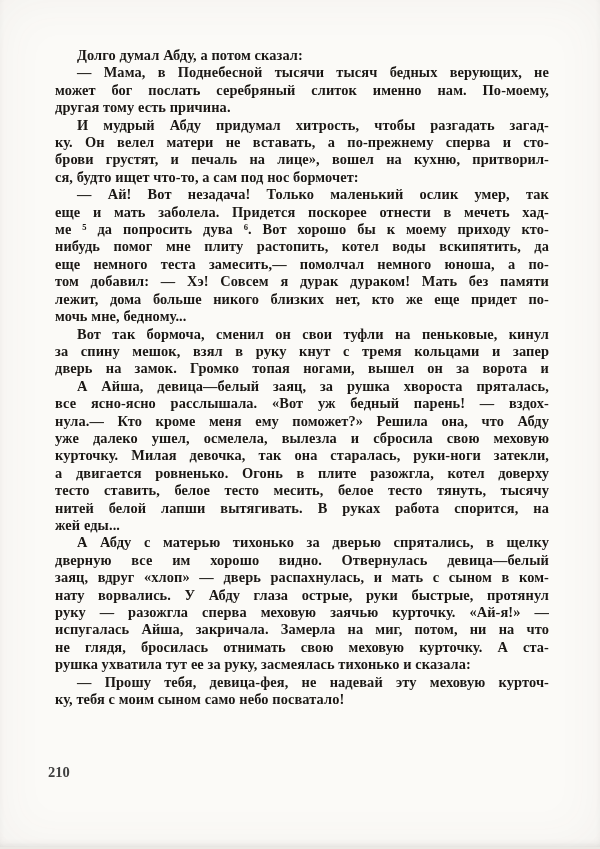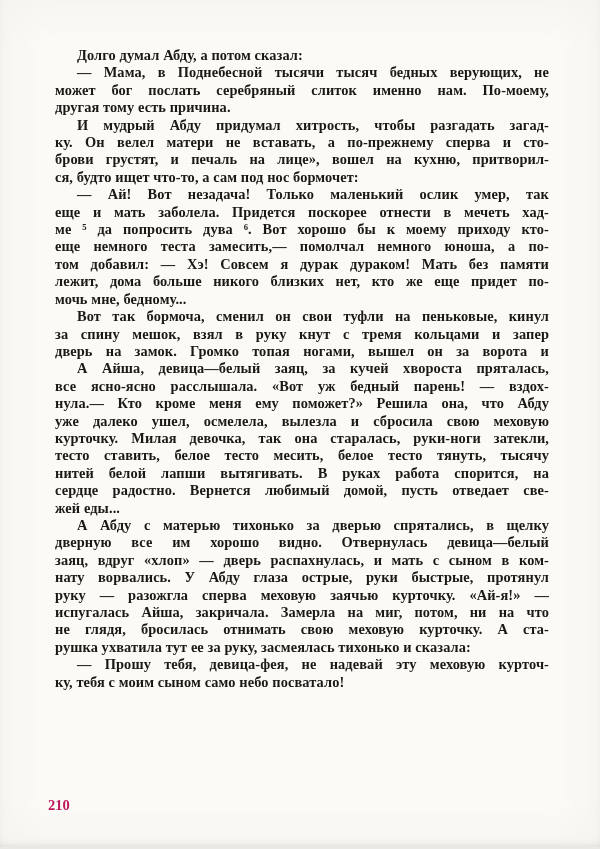--- a/index.html
+++ b/index.html
@@ -43,58 +43,59 @@
   .line.indent {
     padding-left: 22px;
   }
   .line.end {
     text-align: left;
     text-align-last: left;
   }
   .page-number {
     position: absolute;
     left: 48px;
-    top: 797px;
+    top: 764px;
     font-family: "Liberation Serif", "DejaVu Serif", serif;
     font-weight: bold;
     font-size: 14.5px;
-    color: #be185d;
+    color: #404040;
   }
 </style>
 </head>
 <body>
 
 <div class="page">
   <div class="text-block">
       <div class="line indent end">Долго думал Абду, а потом сказал:</div>
       <div class="line indent">— Мама, в Поднебесной тысячи тысяч бедных верующих, не</div>
       <div class="line">может бог послать серебряный слиток именно нам. По-моему,</div>
       <div class="line end">другая тому есть причина.</div>
       <div class="line indent">И мудрый Абду придумал хитрость, чтобы разгадать загад-</div>
       <div class="line">ку. Он велел матери не вставать, а по-прежнему сперва и сто-</div>
       <div class="line">брови грустят, и печаль на лице», вошел на кухню, притворил-</div>
       <div class="line end">ся, будто ищет что-то, а сам под нос бормочет:</div>
       <div class="line indent">— Ай! Вот незадача! Только маленький ослик умер, так</div>
       <div class="line">еще и мать заболела. Придется поскорее отнести в мечеть хад-</div>
       <div class="line">ме ⁵ да попросить дува ⁶. Вот хорошо бы к моему приходу кто-</div>
+      <div class="line">нибудь помог мне плиту растопить, котел воды вскипятить, да</div>
       <div class="line">еще немного теста замесить,— помолчал немного юноша, а по-</div>
       <div class="line">том добавил: — Хэ! Совсем я дурак дураком! Мать без памяти</div>
       <div class="line">лежит, дома больше никого близких нет, кто же еще придет по-</div>
       <div class="line end">мочь мне, бедному...</div>
       <div class="line indent">Вот так бормоча, сменил он свои туфли на пеньковые, кинул</div>
       <div class="line">за спину мешок, взял в руку кнут с тремя кольцами и запер</div>
       <div class="line">дверь на замок. Громко топая ногами, вышел он за ворота и</div>
-      <div class="line indent">А Айша, девица—белый заяц, за кучей хвороста пряталась,</div>
+      <div class="line indent">А Айша, девица—белый заяц, за рушка хвороста пряталась,</div>
       <div class="line">все ясно-ясно расслышала. «Вот уж бедный парень! — вздох-</div>
       <div class="line">нула.— Кто кроме меня ему поможет?» Решила она, что Абду</div>
       <div class="line">уже далеко ушел, осмелела, вылезла и сбросила свою меховую</div>
       <div class="line">курточку. Милая девочка, так она старалась, руки-ноги затекли,</div>
+      <div class="line">а двигается ровненько. Огонь в плите разожгла, котел доверху</div>
       <div class="line">тесто ставить, белое тесто месить, белое тесто тянуть, тысячу</div>
       <div class="line">нитей белой лапши вытягивать. В руках работа спорится, на</div>
-      <div class="line">сердце радостно. Вернется любимый домой, пусть отведает све-</div>
       <div class="line end">жей еды...</div>
       <div class="line indent">А Абду с матерью тихонько за дверью спрятались, в щелку</div>
       <div class="line">дверную все им хорошо видно. Отвернулась девица—белый</div>
       <div class="line">заяц, вдруг «хлоп» — дверь распахнулась, и мать с сыном в ком-</div>
       <div class="line">нату ворвались. У Абду глаза острые, руки быстрые, протянул</div>
       <div class="line">руку — разожгла сперва меховую заячью курточку. «Ай-я!» —</div>
       <div class="line">испугалась Айша, закричала. Замерла на миг, потом, ни на что</div>
       <div class="line">не глядя, бросилась отнимать свою меховую курточку. А ста-</div>
       <div class="line end">рушка ухватила тут ее за руку, засмеялась тихонько и сказала:</div>
       <div class="line indent">— Прошу тебя, девица-фея, не надевай эту меховую курточ-</div>

